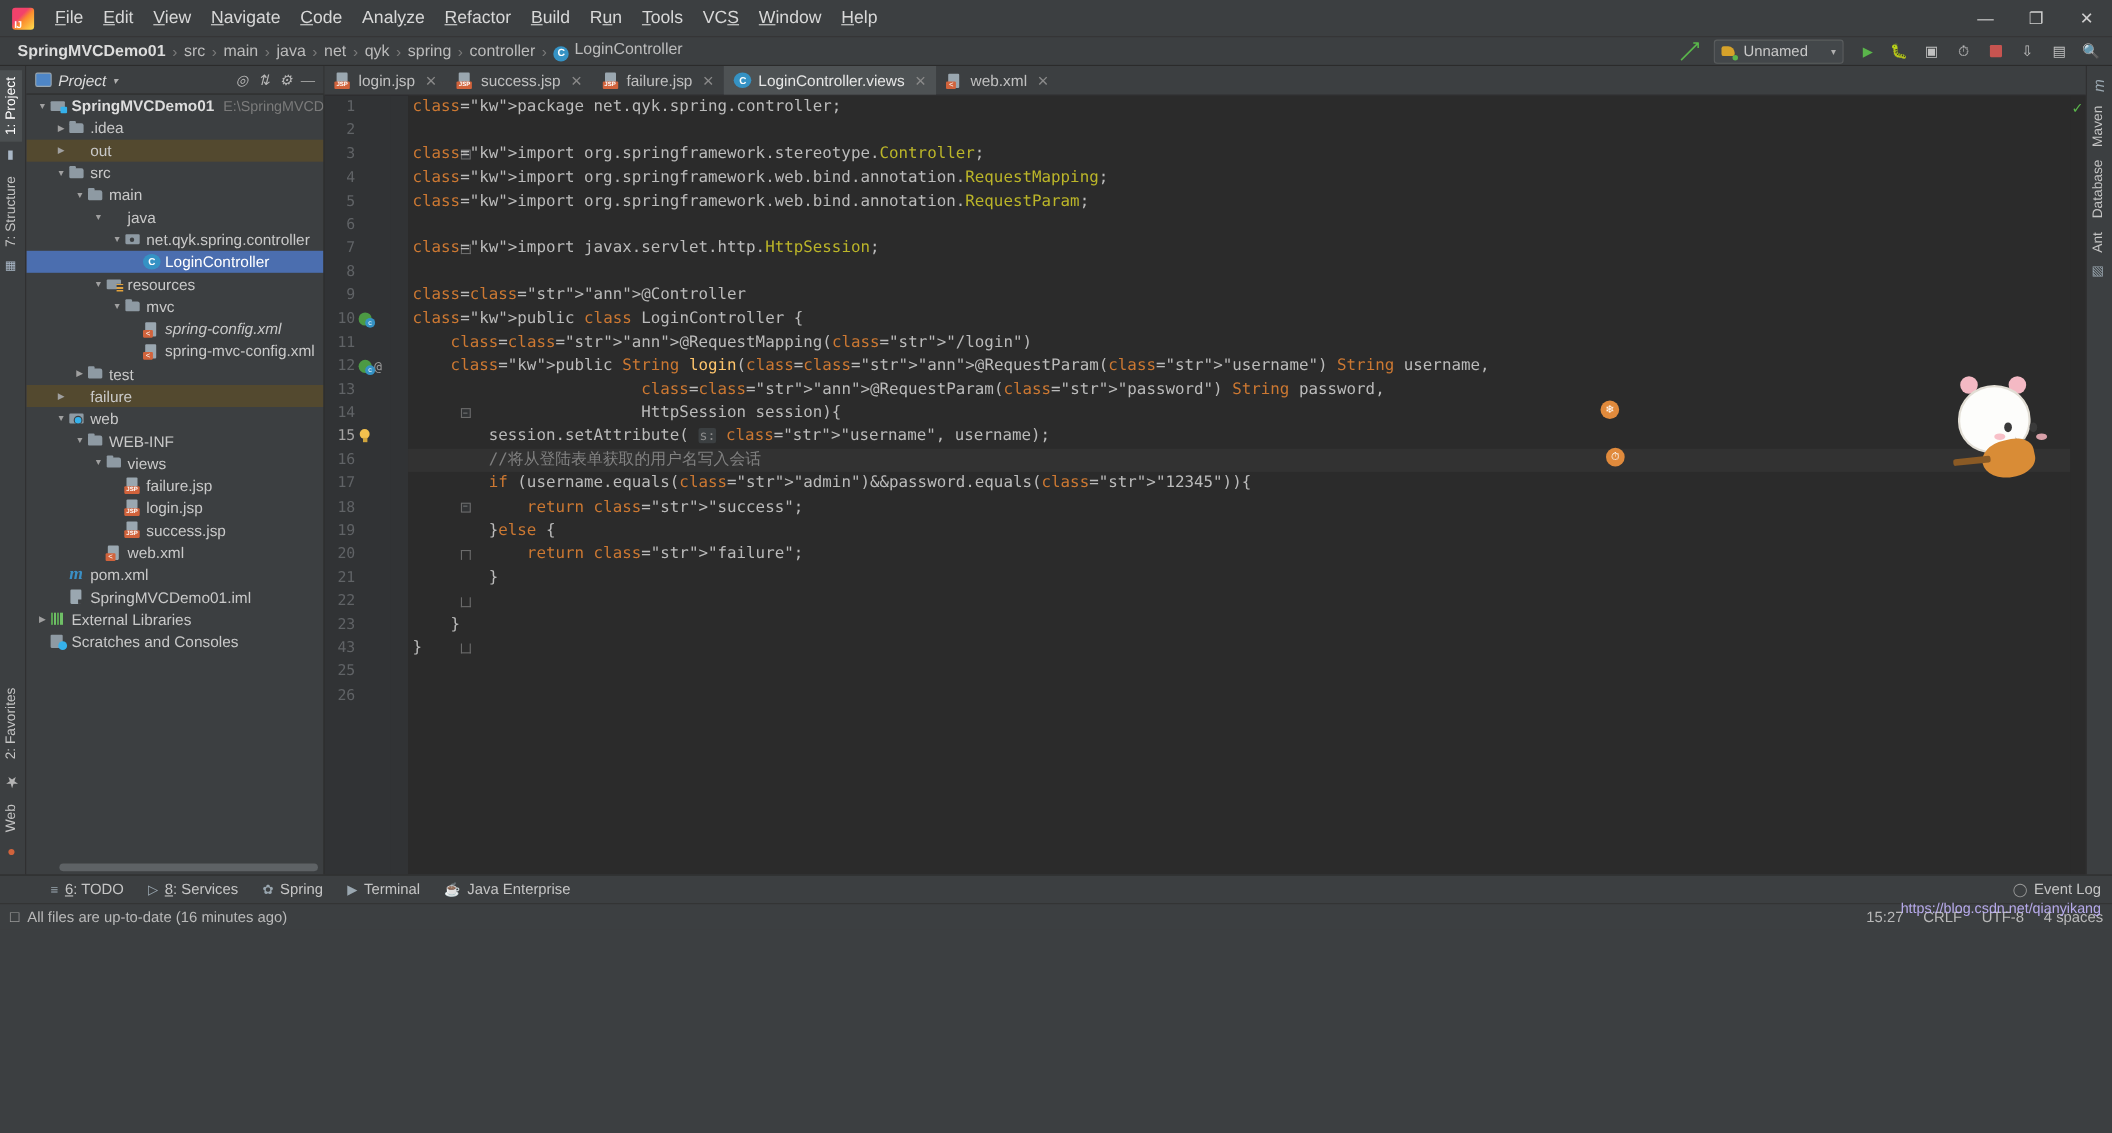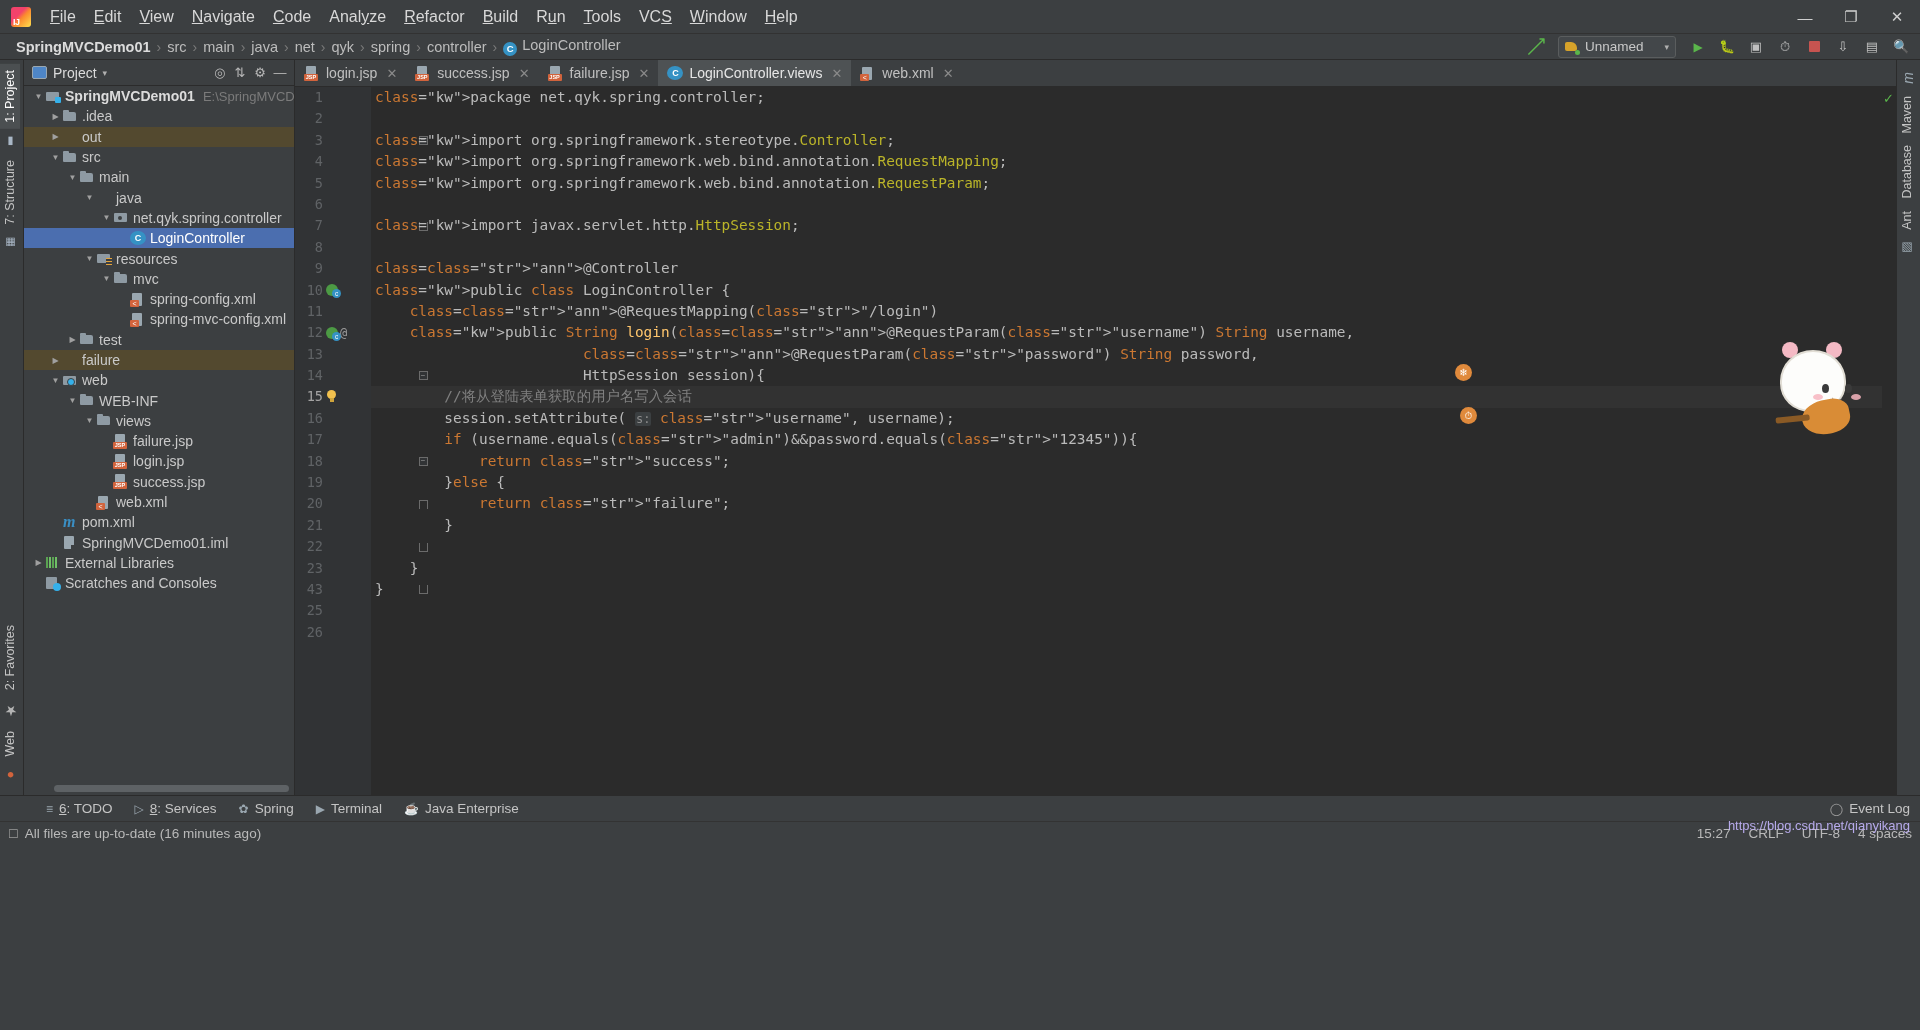--- a/index.html
+++ b/index.html
@@ -106,21 +106,21 @@
     background: #3c3f41; border-left: 1px solid #2b2b2b;
   }
 
   
   .project-panel {
     position: absolute; left: 24px; top: 60px; width: 271px; height: 735px;
     background: #3c3f41; border-right: 1px solid #2b2b2b;
   }
   .panel-header {
     height: 26px; display: flex; align-items: center; background: #3c3f41;
-    padding: 0 4px 0 8px; border-bottom: 1px solid #2b2b2b;
+    padding: 0 4px 0 8px; border-bottom: 1px solid #2b2b2b; font-style: italic;
   }
   .panel-title { font-size: 14px; color: #dcdcdc; margin-left: 6px; }
   .panel-caret { font-size: 9px; color: #b0b0b0; margin-left: 6px; }
   .panel-header .spacer { flex: 1; }
   .panel-ic {
     width: 20px; height: 20px; display:flex; align-items:center; justify-content:center;
     color: #b7b7b7; font-size: 13px; border-radius: 3px;
   }
   .proj-icon {
     width: 15px; height: 13px; border: 1.6px solid #9aa7b0; border-radius: 2px;
@@ -567,21 +567,21 @@
         <div class="trow" style="padding-left: 59px;">
           <span class="twist">▼</span>
           <span class="ic res"></span>
           <span class="tlabel">resources</span>
         </div>
         <div class="trow" style="padding-left: 76px;">
           <span class="twist">▼</span>
           <span class="ic folder"></span>
           <span class="tlabel">mvc</span>
         </div>
-        <div class="trow" style="padding-left: 93px;">
+        <div class="trow" style="padding-left: 93px; font-style: italic;">
           <span class="twist"></span>
           <span class="ic file-xml"></span>
           <span class="tlabel">spring-config.xml</span>
         </div>
         <div class="trow" style="padding-left: 93px;">
           <span class="twist"></span>
           <span class="ic file-xml"></span>
           <span class="tlabel">spring-mvc-config.xml</span>
         </div>
         <div class="trow" style="padding-left: 42px;">
@@ -797,22 +797,22 @@
         <div class="cline"><span style="display:inline-block;width:4px"></span><span <span="" class="kw">class</span>="kw"&gt;import org.springframework.web.bind.annotation.<span class="cls-ref">RequestParam</span>;</div>
         <div class="cline"><span style="display:inline-block;width:4px"></span>&nbsp;</div>
         <div class="cline"><span style="display:inline-block;width:4px"></span><span <span="" class="kw">class</span>="kw"&gt;import javax.servlet.http.<span class="cls-ref">HttpSession</span>;</div>
         <div class="cline"><span style="display:inline-block;width:4px"></span>&nbsp;</div>
         <div class="cline"><span style="display:inline-block;width:4px"></span><span <span="" class="kw">class</span>=<span <span="" class="kw">class</span>="str"&gt;"ann"&gt;@Controller</div>
         <div class="cline"><span style="display:inline-block;width:4px"></span><span <span="" class="kw">class</span>="kw"&gt;public <span class="kw">class</span> LoginController {</div>
         <div class="cline"><span style="display:inline-block;width:4px"></span>    <span <span="" class="kw">class</span>=<span <span="" class="kw">class</span>="str"&gt;"ann"&gt;@RequestMapping(<span <span="" class="kw">class</span>="str"&gt;"/login")</div>
         <div class="cline"><span style="display:inline-block;width:4px"></span>    <span <span="" class="kw">class</span>="kw"&gt;public <span class="kw">String</span> <span class="mth">login</span>(<span <span="" class="kw">class</span>=<span <span="" class="kw">class</span>="str"&gt;"ann"&gt;@RequestParam(<span <span="" class="kw">class</span>="str"&gt;"username") <span class="kw">String</span> username,</div>
         <div class="cline"><span style="display:inline-block;width:4px"></span>                        <span <span="" class="kw">class</span>=<span <span="" class="kw">class</span>="str"&gt;"ann"&gt;@RequestParam(<span <span="" class="kw">class</span>="str"&gt;"password") <span class="kw">String</span> password,</div>
         <div class="cline"><span style="display:inline-block;width:4px"></span>                        HttpSession session){</div>
+        <div class="cline"><span style="display:inline-block;width:4px"></span>        session.setAttribute( <span class="hint">s:</span> <span <span="" class="kw">class</span>="str"&gt;"username", username);</div>
         <div class="cline hl"><span style="display:inline-block;width:4px"></span><span class="cmt">        //将从登陆表单获取的用户名写入会话</span></div>
-        <div class="cline"><span style="display:inline-block;width:4px"></span>        session.setAttribute( <span class="hint">s:</span> <span <span="" class="kw">class</span>="str"&gt;"username", username);</div>
         <div class="cline"><span style="display:inline-block;width:4px"></span>        <span class="kw">if</span> (username.equals(<span <span="" class="kw">class</span>="str"&gt;"admin")&amp;&amp;password.equals(<span <span="" class="kw">class</span>="str"&gt;"12345")){</div>
         <div class="cline"><span style="display:inline-block;width:4px"></span>            <span class="kw">return</span> <span <span="" class="kw">class</span>="str"&gt;"success";</div>
         <div class="cline"><span style="display:inline-block;width:4px"></span>        }<span class="kw">else</span> {</div>
         <div class="cline"><span style="display:inline-block;width:4px"></span>            <span class="kw">return</span> <span <span="" class="kw">class</span>="str"&gt;"failure";</div>
         <div class="cline"><span style="display:inline-block;width:4px"></span>        }</div>
         <div class="cline"><span style="display:inline-block;width:4px"></span>&nbsp;</div>
         <div class="cline"><span style="display:inline-block;width:4px"></span>    }</div>
         <div class="cline"><span style="display:inline-block;width:4px"></span>}</div>
         <div class="cline"><span style="display:inline-block;width:4px"></span>&nbsp;</div>
       </div>

